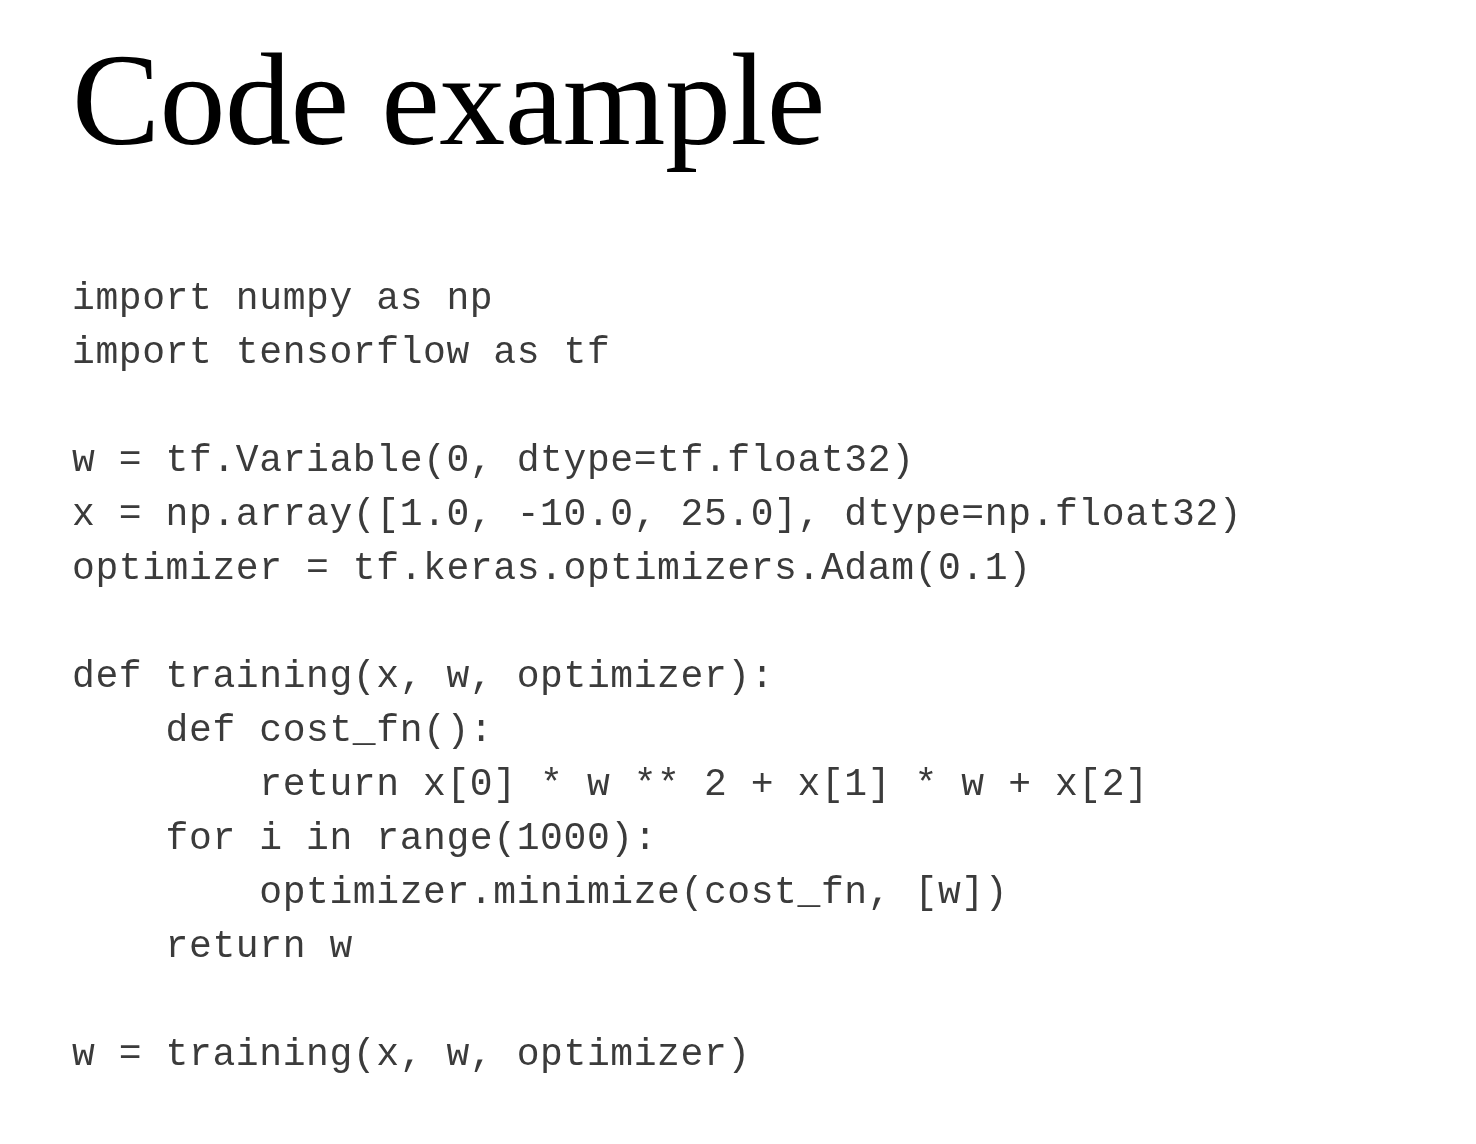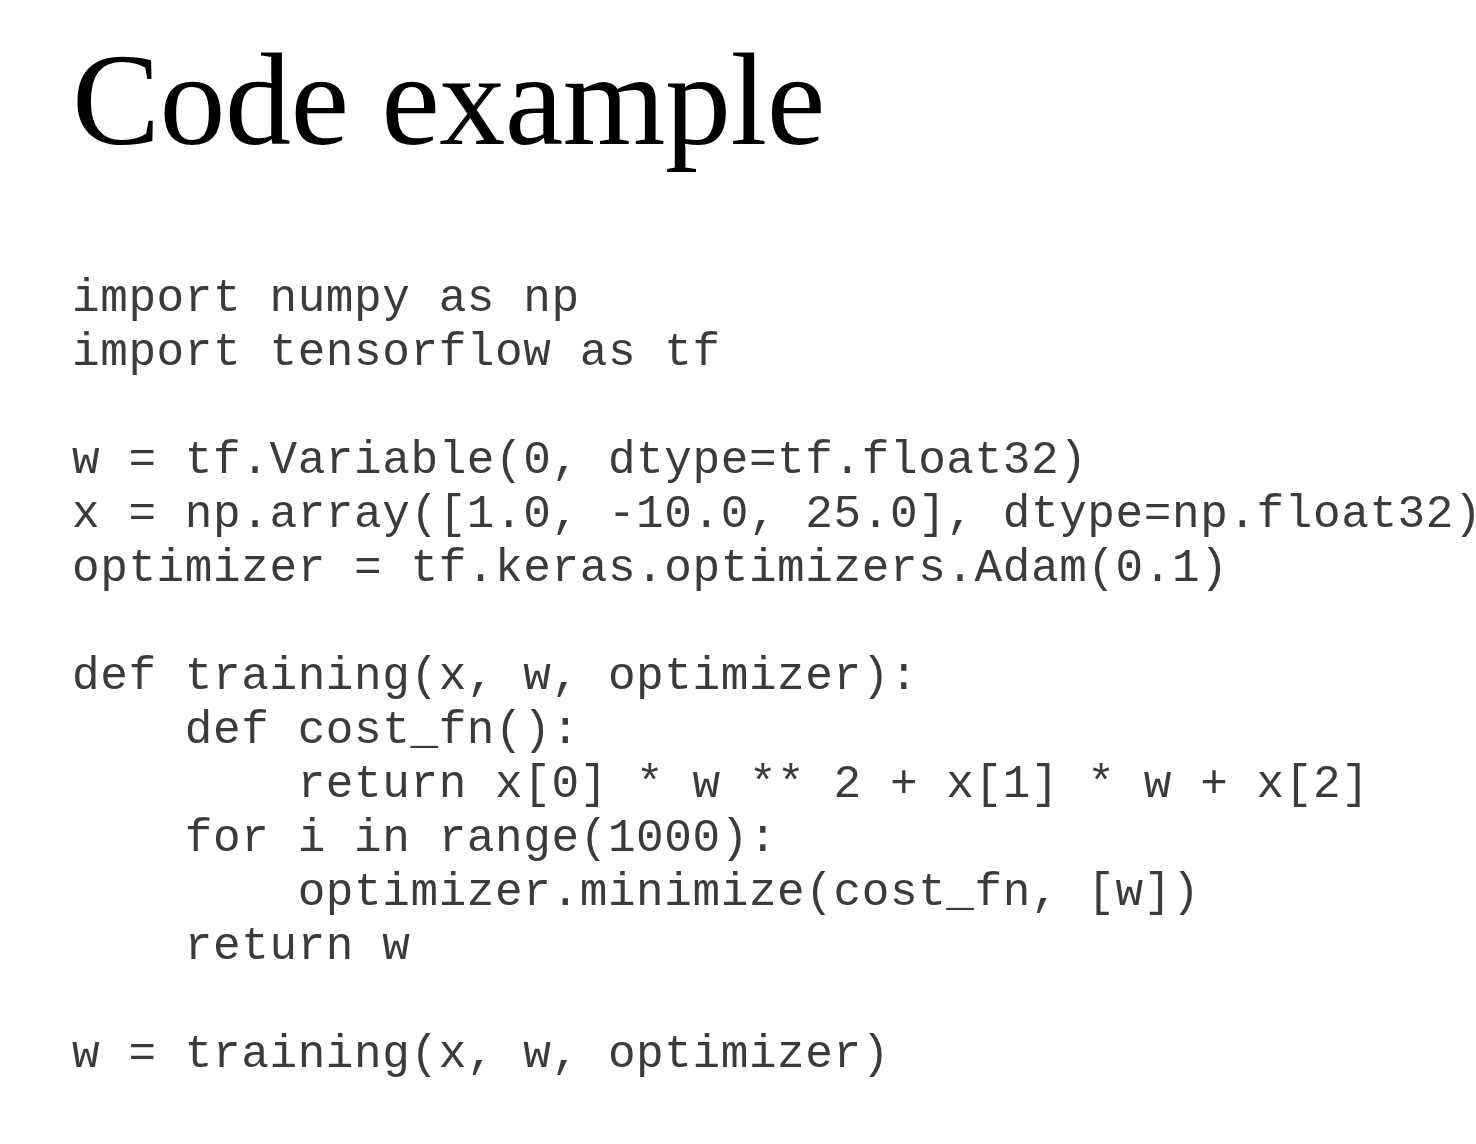--- a/index.html
+++ b/index.html
@@ -31,21 +31,21 @@
     color: #000000;
     letter-spacing: -0.5px;
     white-space: pre;
   }
   .code-block {
     position: absolute;
     left: 72px;
     top: 272px;
     width: 1360px;
     font-family: "Liberation Mono", "DejaVu Sans Mono", monospace;
-    font-size: 46px;
+    font-size: 38px;
     line-height: 54px;
     color: #3b3b3b;
     white-space: pre;
     letter-spacing: 0.6px;
   }
   .code-line {
     display: block;
     height: 54px;
     white-space: pre;
   }

